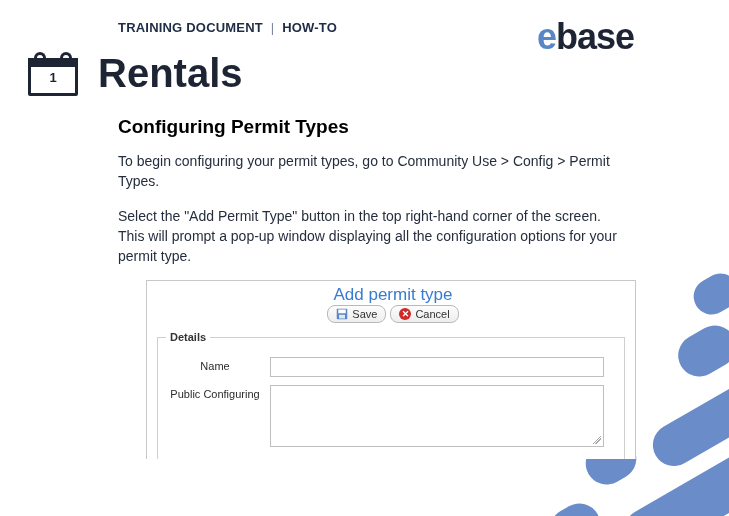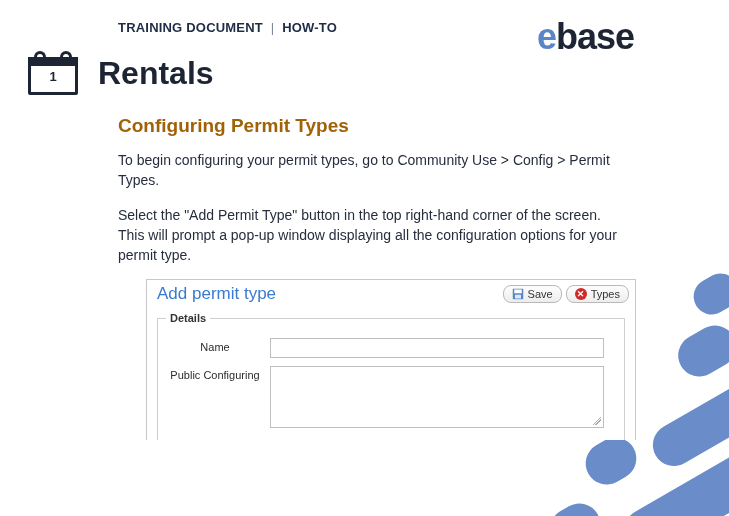--- a/index.html
+++ b/index.html
@@ -74,24 +74,24 @@
   }
   .cal-icon .strip {
     position: absolute; top: 6px; left: 0; right: 0; height: 9px;
     background: #1d2433;
   }
   .cal-icon .num {
     position: absolute; top: 18px; left: 0; right: 0;
     text-align: center; font-size: 13px; font-weight: 600; color: #1d2433;
   }
 
-  h1.page-title { font-size: 32px; font-weight: 800; color: #1d2433; }
+  h1.page-title { font-size: 40px; font-weight: 800; color: #1d2433; }
 
   h2.section {
-    color: #a16207;
+    color: #000000;
     font-size: 19px;
     font-weight: 700;
     margin: 20px 0 12px 0;
   }
 
   p.body {
     font-size: 14px;
     line-height: 1.45;
     color: #262e3e;
     margin-bottom: 14px;
@@ -105,20 +105,21 @@
     width: 490px;
     border: 1px solid #c8c8c8;
     border-bottom: none;
     background: #fff;
   }
   .dialog-head {
     display: flex;
     justify-content: space-between;
     align-items: center;
     padding: 4px 6px 4px 10px;
+    flex-direction: column;
   }
   .dialog-title { color: #3a7bd0; font-size: 17px; font-weight: 400; }
   .dialog-btns { display: flex; gap: 4px; }
   .dbtn {
     display: flex; align-items: center; gap: 4px;
     font-size: 11px;
     border: 1px solid #b9b9b9;
     border-radius: 8px;
     padding: 2px 8px;
     background: linear-gradient(#fdfdfd, #ededed);
@@ -213,21 +214,21 @@
               <svg viewBox="0 0 16 16">
                   <rect x="1" y="1" width="14" height="14" rx="1" fill="#5a86c6"></rect>
                   <rect x="3" y="2" width="10" height="5" fill="#fff"></rect>
                   <rect x="4" y="9" width="8" height="5" fill="#dce8f6"></rect>
                 </svg>
             </span>
             <span>Save</span>
           </div>
           <div class="dbtn">
             <span class="ico-cancel">✕</span>
-            <span>Types</span>
+            <span>Cancel</span>
           </div>
         </div>
       </div>
 
       <fieldset class="details">
         <legend>Details</legend>
 
         <div class="frow">
           <div class="flabel">Name</div>
           <div class="finput"></div>

